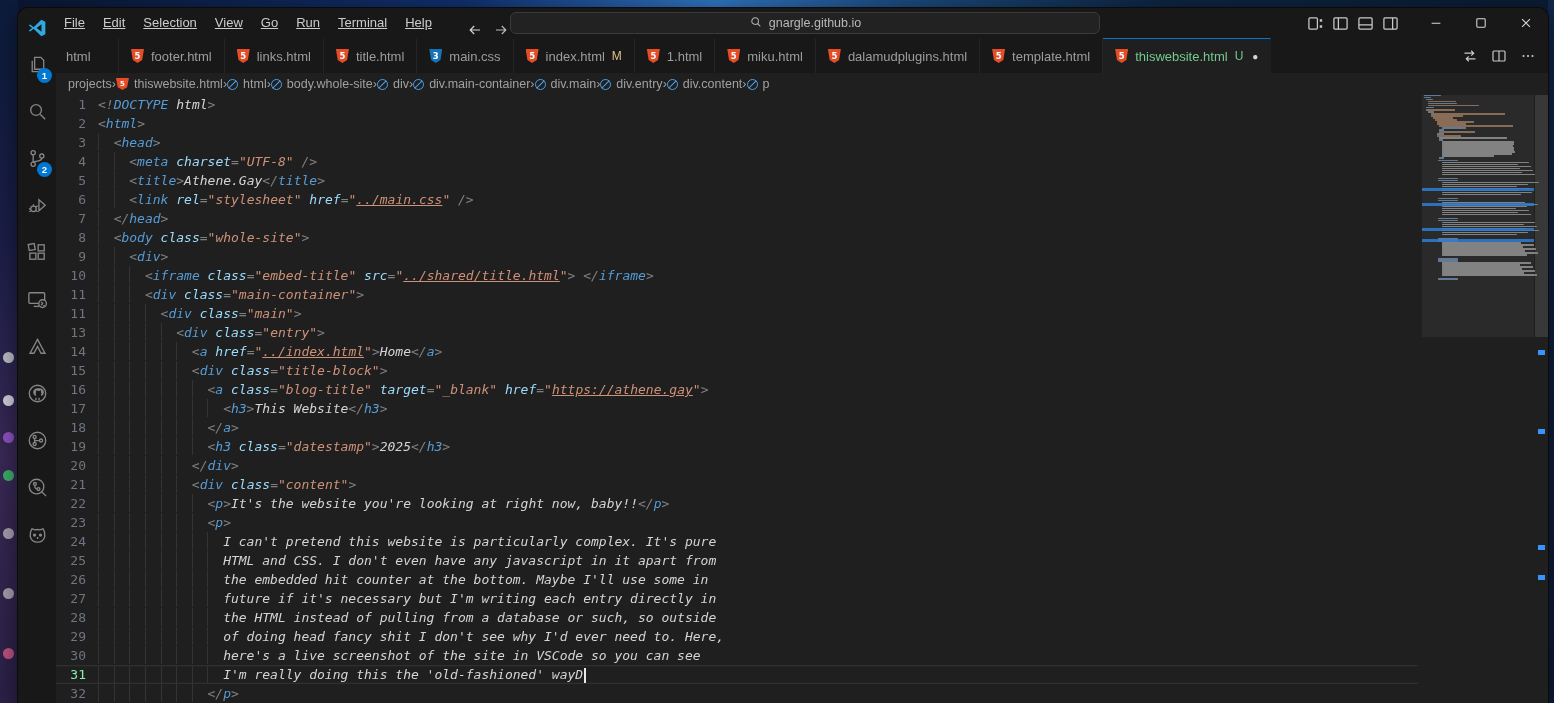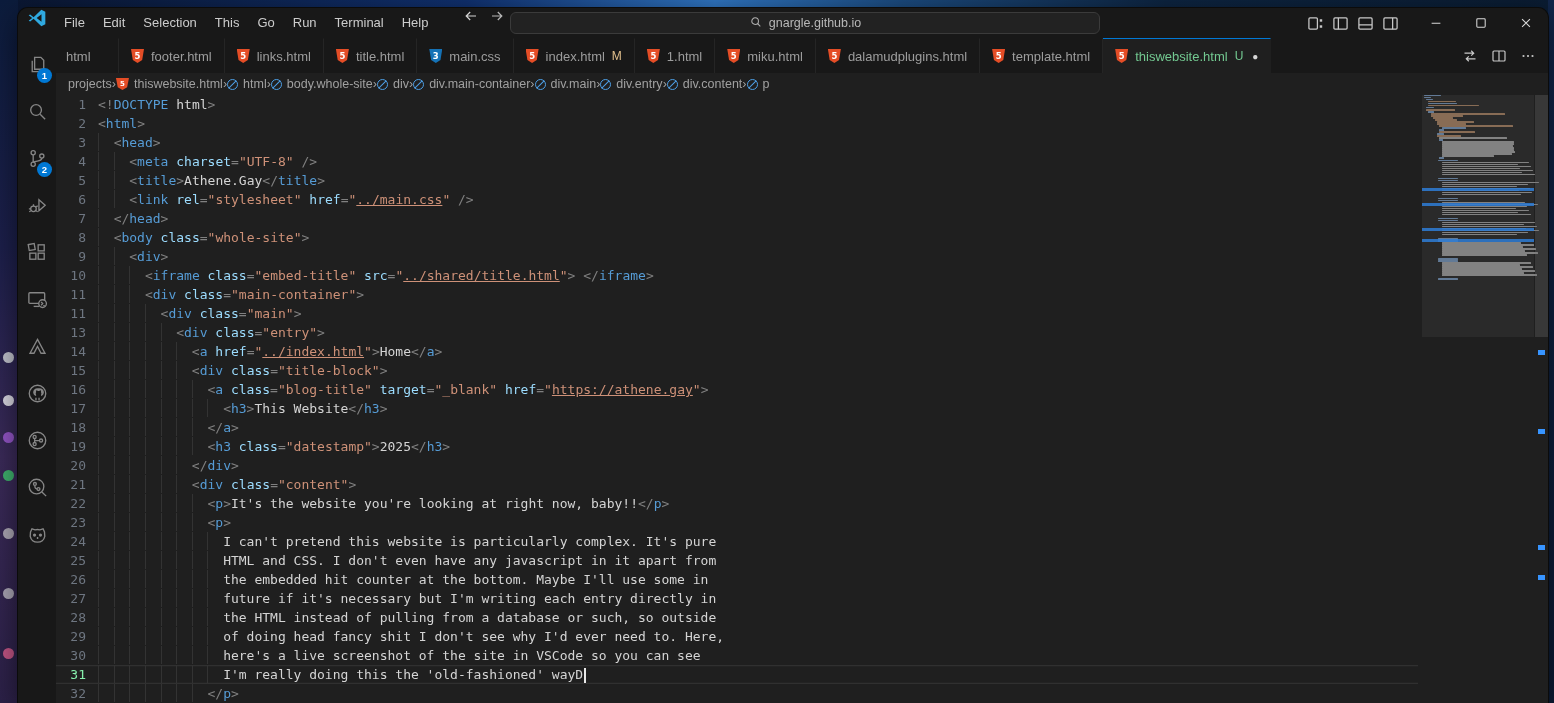--- a/index.html
+++ b/index.html
@@ -16,21 +16,21 @@
     background:linear-gradient(180deg,#11264a,#0c1b34); }
 
   
   .window { position:absolute; left:18px; top:8px; right:6px; bottom:0;
     background:#181818; border-radius:10px 10px 0 0; overflow:hidden;
     box-shadow:0 0 0 1px #0b0b0b, 0 8px 30px rgba(0,0,0,.55);
     display:flex; flex-direction:column; }
 
   
   .titlebar { position:relative; height:30px; flex:0 0 30px; background:#181818;
-    display:flex; align-items:flex-start; color:#cccccc; font-size:13px; }
+    display:flex; align-items:flex-end; color:#cccccc; font-size:13px;text-decoration:underline; }
   .vscode-logo { width:20px; height:20px; margin:0 8px 0 9px; display:flex; }
   .menus { display:flex; }
   .menu-item { padding:0 9px; line-height:30px; cursor:default; }
   .histnav { display:flex; margin-left:26px; gap:10px; color:#cfcfcf; }
   .histnav .nv { width:16px; height:16px; }
   .cmd-center { position:absolute; left:492px; top:4px; width:590px; height:22px;
     background:#222222; border:1px solid #3b3b3b; border-radius:6px;
     display:flex; align-items:center; justify-content:center; gap:6px;
     color:#b8b8b8; font-size:12.5px; }
   .cmd-center svg { width:14px; height:14px; }
@@ -87,21 +87,21 @@
   .crumb .shield { width:11px; height:12px; font-size:7px; }
 
   
   .editorbody { position:relative; flex:1; background:#1f1f1f; overflow:hidden;
     font-family:"DejaVu Sans Mono","Liberation Mono",monospace; font-size:13px; }
   .code { position:absolute; left:0; top:0; right:130px; }
   .line { display:flex; height:19px; line-height:19px; white-space:pre; }
   .line.cur { box-shadow:inset 0 1.2px 0 #303030, inset 0 -1.2px 0 #303030; }
   .num { width:42px; flex:0 0 42px; text-align:right; padding-right:12px; color:#6e7681; user-select:none; }
   .line.cur .num { color:#86efac; }
-  .txt { flex:1; color:#d4d4d4; }
+  .txt { flex:1; color:#d4d4d4;font-style:italic; }
   .ig { display:inline-block; width:2ch; height:18px; vertical-align:top; box-shadow:inset 1px 0 0 #333333; }
   .tk-p { color:#808080; } .tk-t { color:#569CD6; } .tk-a { color:#9CDCFE; }
   .tk-s { color:#CE9178; } .tk-l { color:#CE9178; text-decoration:underline; }
   .tk-x { color:#d4d4d4; } .tk-d { color:#569CD6; }
   .cursor { display:inline-block; width:2px; height:15px; background:#e8e8e8; vertical-align:middle; margin-left:1px; }
 
   
   .minimap { position:absolute; top:0; right:14px; width:112px; bottom:0; }
   .mm-row { border-radius:.5px; }
   .mm-bar { position:absolute; left:0; width:112px; height:3px; background:#2e7cd6; opacity:.85; }
@@ -129,21 +129,21 @@
     <div class="titlebar">
       <span class="vscode-logo">
           <svg viewBox="0 0 24 24">
             <path fill="#2FA9E0" d="M17.2 2.2 7.9 11 3.8 7.8 2 8.7 6.2 12 2 15.3l1.8.9L7.9 13l9.3 8.8 4.8-2.3V4.5zM17.4 7.5v9L11.6 12z"></path>
           </svg>
         </span>
       <div class="menus" id="menus">
           <div class="menu-item">File</div>
           <div class="menu-item">Edit</div>
           <div class="menu-item">Selection</div>
-          <div class="menu-item">This</div>
+          <div class="menu-item">View</div>
           <div class="menu-item">Go</div>
           <div class="menu-item">Run</div>
           <div class="menu-item">Terminal</div>
           <div class="menu-item">Help</div>
         </div>
       <div class="histnav">
         <span class="nv" id="nav-back"><svg viewBox="0 0 16 16" fill="none" stroke="#d4d4d4">
               <path d="M13 8H3.5M7.2 4 3.2 8l4 4"></path>
             </svg></span>
         <span class="nv" id="nav-fwd"><svg viewBox="0 0 16 16" fill="none" stroke="#b8b8b8">

